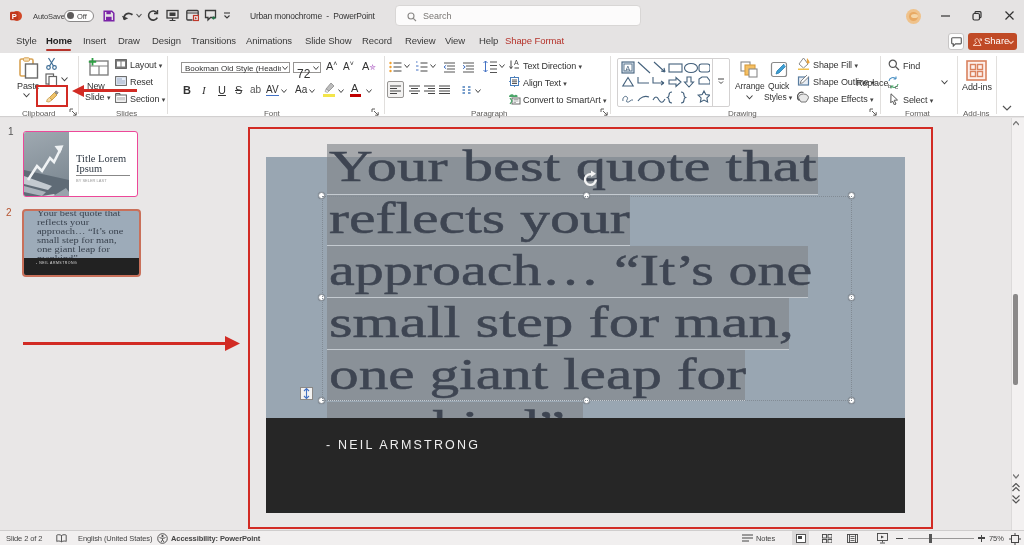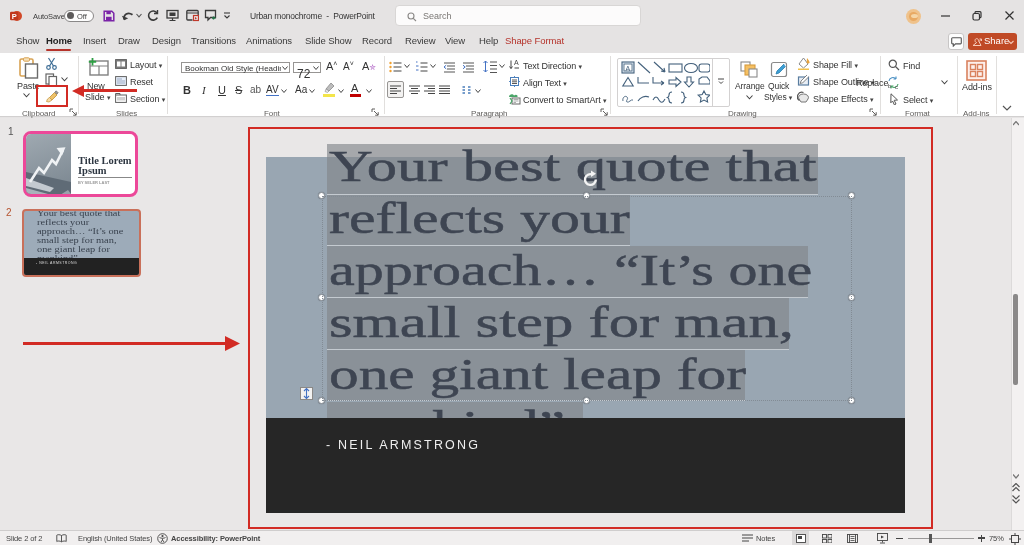--- a/index.html
+++ b/index.html
@@ -93,21 +93,21 @@
   <svg class="abs" style="left:972px;top:11px;" width="10" height="10" viewBox="0 0 10 10">
     <rect x="1" y="2.5" width="6.5" height="6.5" rx="1.5" fill="none" stroke="#333" stroke-width="1.2"></rect>
     <path d="M3 2.5 v-1 a1 1 0 0 1 1 -0.8 h4 a1 1 0 0 1 1 1 v4 a1 1 0 0 1 -0.8 1 h-1" fill="none" stroke="#333" stroke-width="1.2"></path>
   </svg>
   <svg class="abs" style="left:1005px;top:11px;" width="9" height="9" viewBox="0 0 9 9">
     <path d="M0.5 0.5 L8.5 8.5 M8.5 0.5 L0.5 8.5" stroke="#333" stroke-width="1.2"></path>
   </svg>
 </div>
 
 <div class="abs" id="tabs" style="left:0;top:30px;width:1024px;height:23px;background:#e5e3e3;font-size:9.5px;color:#3a3a3a;letter-spacing:-0.1px;">
-  <div class="abs" style="left:16px;top:5px;">Show</div>
+  <div class="abs" style="left:16px;top:5px;">Style</div>
   <div class="abs" style="left:46px;top:5px;font-weight:bold;color:#232323;">Home</div>
   <div class="abs" style="left:46px;top:18.5px;width:25px;height:2.5px;background:#b5332b;border-radius:1px;"></div>
   <div class="abs" style="left:83px;top:5px;">Insert</div>
   <div class="abs" style="left:118px;top:5px;">Draw</div>
   <div class="abs" style="left:152px;top:5px;">Design</div>
   <div class="abs" style="left:191px;top:5px;">Transitions</div>
   <div class="abs" style="left:246px;top:5px;">Animations</div>
   <div class="abs" style="left:305px;top:5px;">Slide Show</div>
   <div class="abs" style="left:362px;top:5px;">Record</div>
   <div class="abs" style="left:405px;top:5px;">Review</div>
@@ -430,21 +430,21 @@
     <rect x="11.5" y="4.5" width="5" height="5" fill="none" stroke="#d9825f" stroke-width="1.4"></rect>
     <rect x="4.5" y="11.5" width="5" height="5" fill="none" stroke="#d9825f" stroke-width="1.4"></rect>
     <rect x="11.5" y="11.5" width="5" height="5" fill="none" stroke="#d9825f" stroke-width="1.4"></rect>
   </svg>
   <div class="rtxt" style="left:962px;top:29px;">Add-ins</div>
 </div>
 
 <div class="abs" id="main" style="left:0;top:118px;width:1024px;height:412px;background:#e9e7e7;"></div>
 
 <div class="abs" style="left:8px;top:126px;font-size:10px;color:#555;">1</div>
-<div class="abs" id="thumb1" style="left:23px;top:131px;width:115px;height:66px;background:#fff;border:3px solid #ec4899;border-radius:8px;overflow:hidden;font-weight:bold;">
+<div class="abs" id="thumb1" style="left:23px;top:131px;width:115px;height:66px;background:#fff;border:1px solid #ec4899;border-radius:3px;overflow:hidden;">
   <div class="abs" style="left:0;top:0;width:45px;height:66px;background:linear-gradient(160deg,#9fa9b1,#76828c);"></div>
   <svg class="abs" style="left:0;top:0;" width="45" height="66" viewBox="0 0 45 66">
     <path d="M0 38 L45 48 L45 66 L0 66 Z" fill="#5f6b76"></path>
     <path d="M0 44 L28 54 L24 58 L0 52 Z" fill="#c3cad0"></path>
     <path d="M0 54 L22 60 L18 64 L0 60 Z" fill="#aab3bb"></path>
     <path d="M6 66 L30 62 L34 66 Z" fill="#cdd3d8"></path>
     <path d="M26 66 L42 56 L45 60 L45 66 Z" fill="#99a3ac"></path>
     <path d="M4 48 L13 34 L18 39 L26 26 L30 30 L37 16" fill="none" stroke="#eff2f4" stroke-width="2.6"></path>
     <path d="M30.5 14 L39.5 13.2 L36 21.5 Z" fill="#eff2f4"></path>
   </svg>

